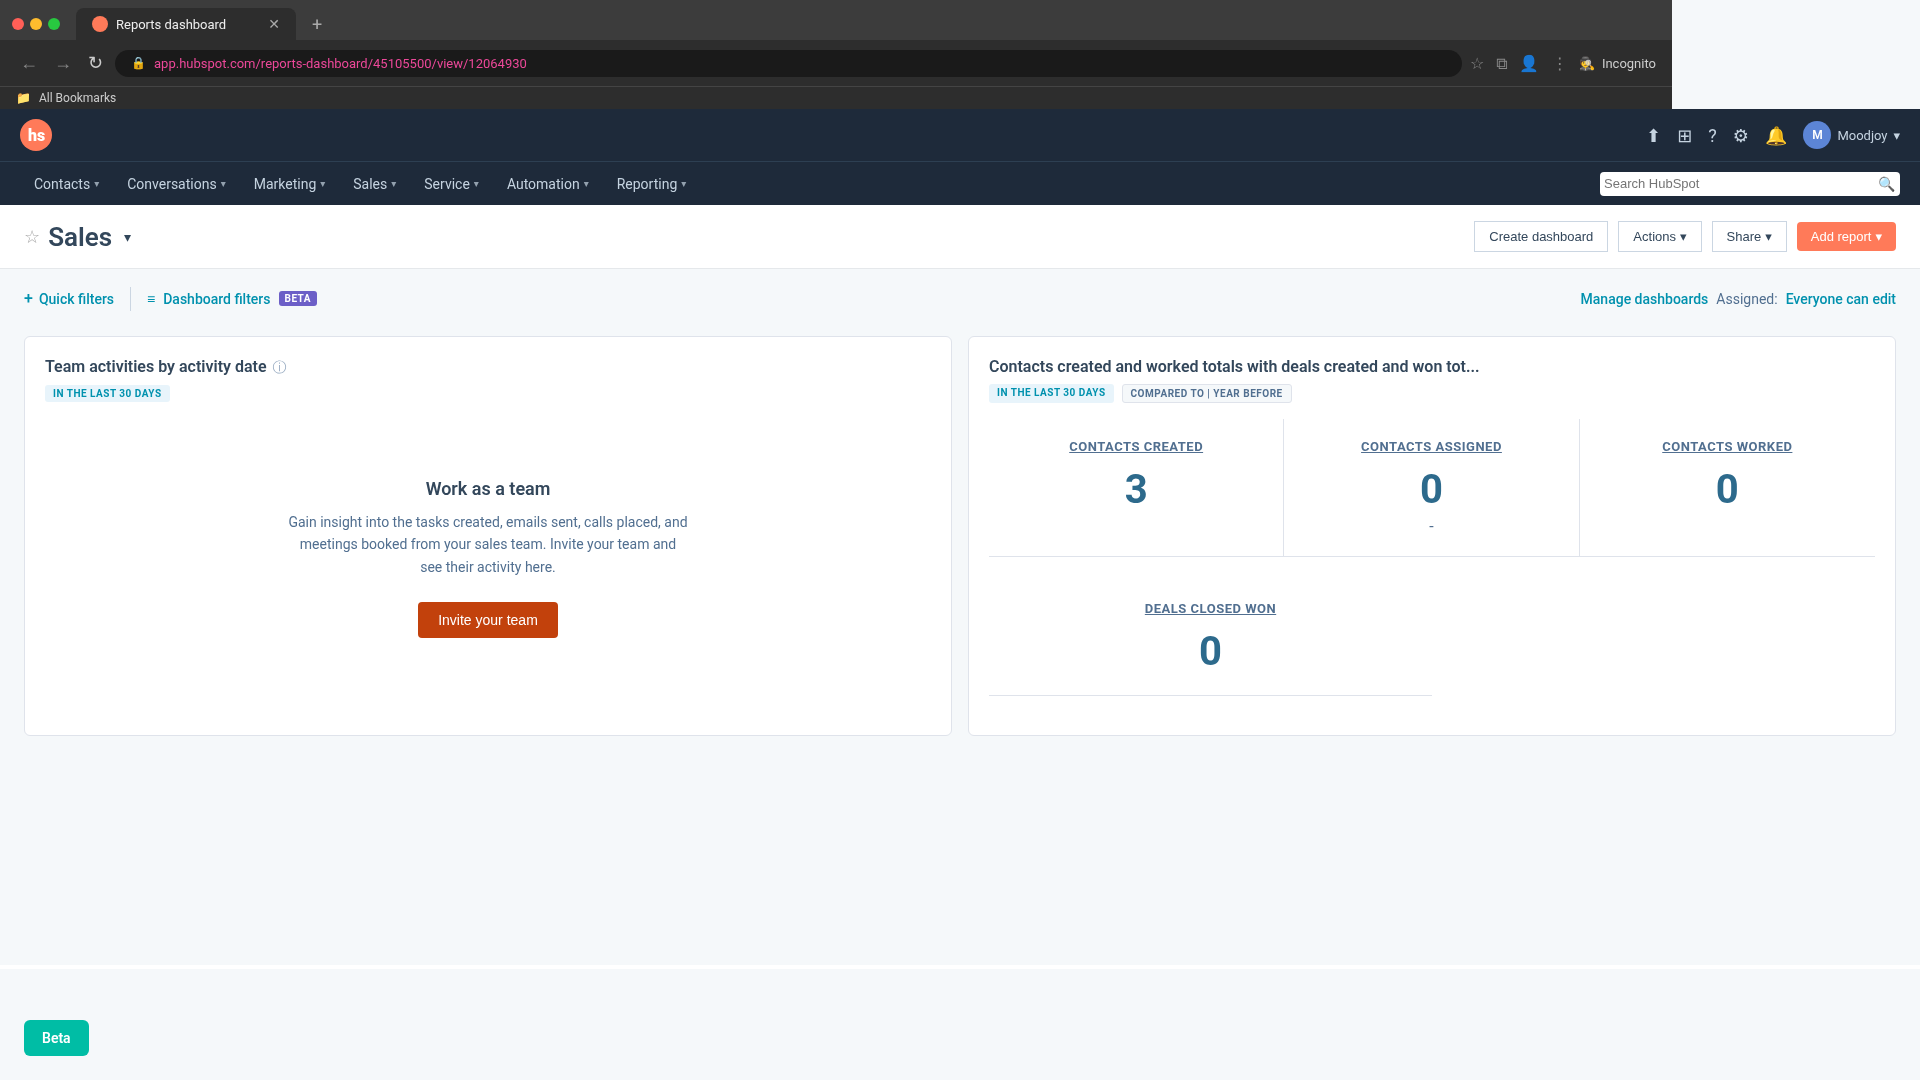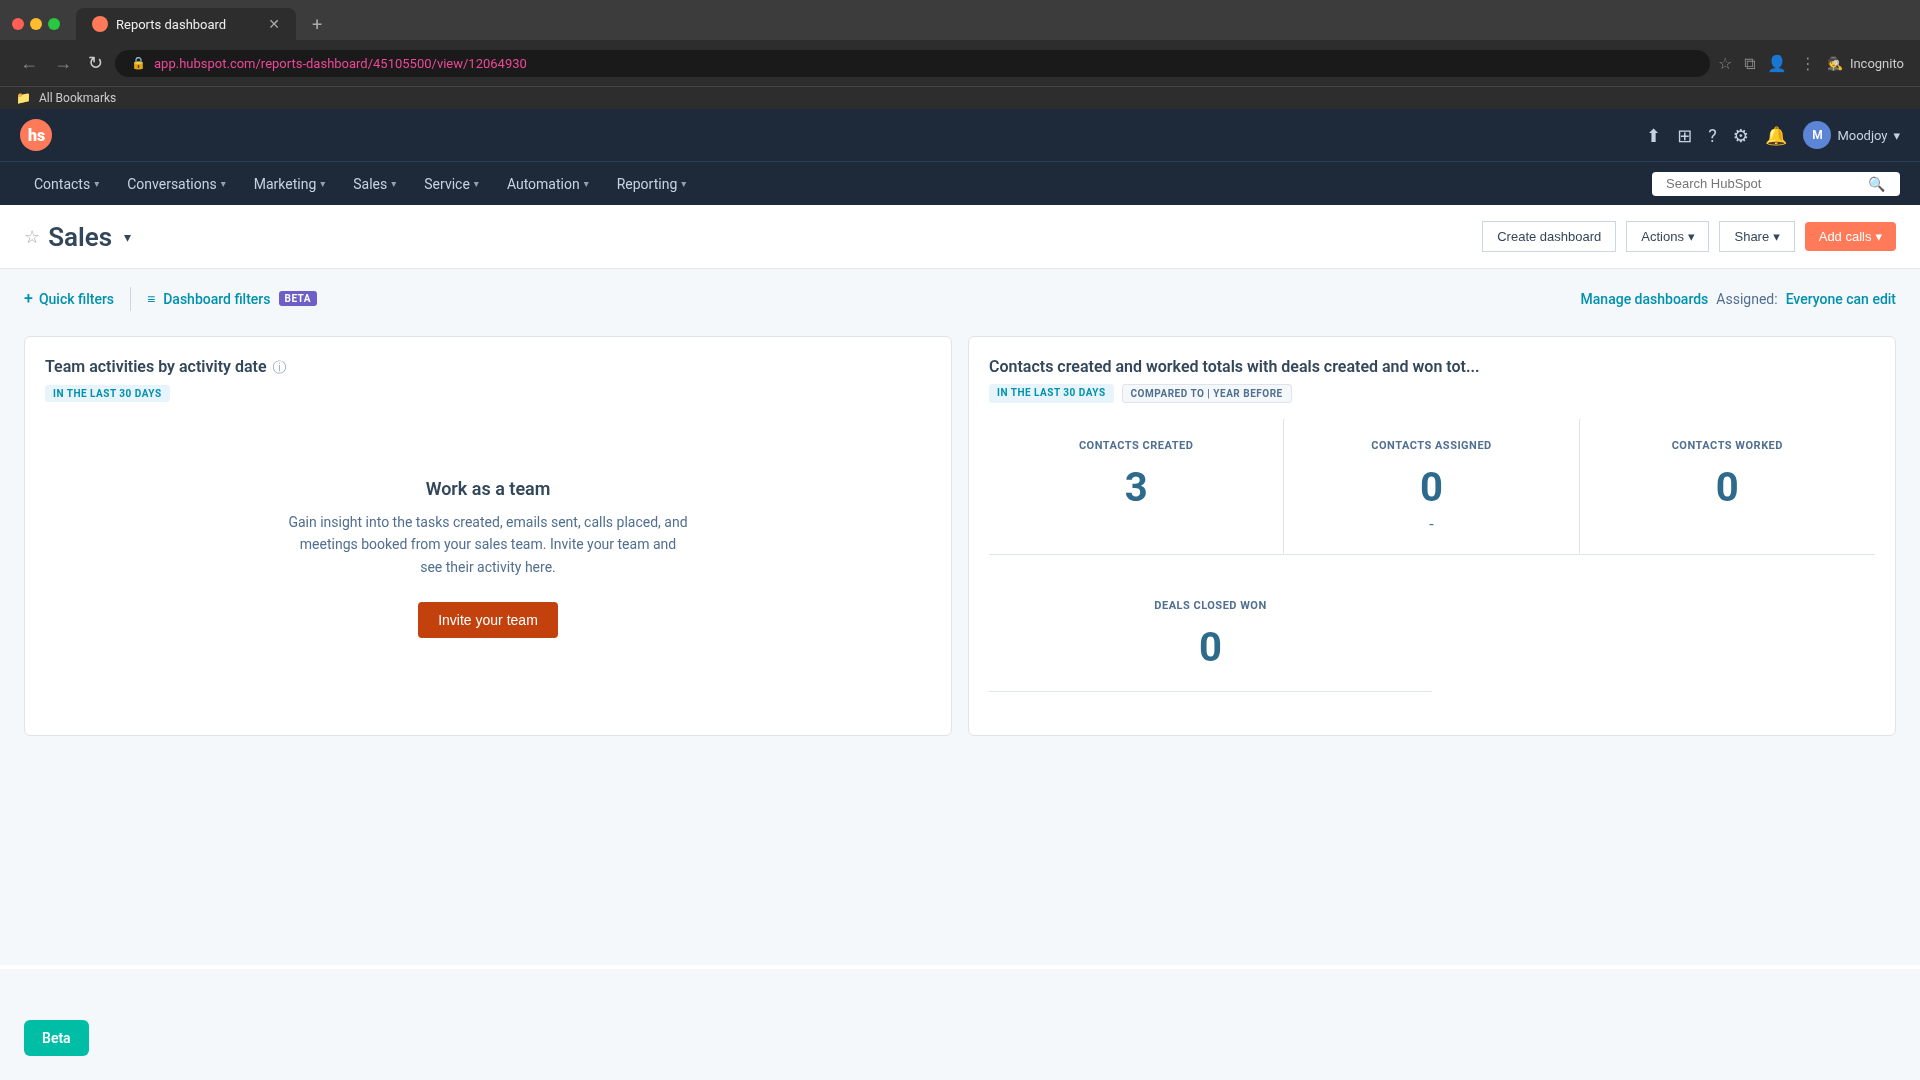--- a/index.html
+++ b/index.html
@@ -1,21 +1,21 @@
 <!DOCTYPE html>
 <html><head>
   <meta charset="utf-8">
   <style>
     * { box-sizing: border-box; margin: 0; padding: 0; }
     body { font-family: -apple-system, BlinkMacSystemFont, 'Segoe UI', Roboto, sans-serif; background: #f5f8fa; overflow-x: hidden; }
 
     
     .browser-chrome {
       background: #2d2d2d;
-      width: 1920px;
+      width: 1672px;
     }
     .browser-title-bar {
       display: flex;
       align-items: center;
       padding: 8px 12px 0;
       background: #3c3c3c;
       gap: 8px;
     }
     .browser-tab {
       display: flex;
@@ -175,22 +175,22 @@
       cursor: pointer;
       white-space: nowrap;
     }
     .nav-chevron { font-size: 10px; opacity: 0.7; }
     .search-box {
       margin-left: auto;
       display: flex;
       align-items: center;
       background: #fff;
       border-radius: 4px;
-      padding: 4px 14px;
-      width: 248px;
+      padding: 4px 4px;
+      width: 300px;
     }
     .search-box input {
       border: none;
       outline: none;
       font-size: 13px;
       color: #333;
       width: 100%;
       background: transparent;
     }
     .search-icon { color: #888; font-size: 14px; }
@@ -426,26 +426,27 @@
       margin-top: 24px;
     }
     .stat-cell {
       text-align: center;
       padding: 20px 16px;
       border-right: 1px solid #dfe3eb;
       border-bottom: 1px solid #dfe3eb;
     }
     .stat-cell:last-child { border-right: none; }
     .stat-label {
-      font-size: 11px;
+      font-size: 13px;
       font-weight: 700;
       color: #516f90;
       letter-spacing: 0.5px;
       text-transform: uppercase;
       margin-bottom: 12px;
+      text-decoration: underline;
     }
     .stat-value {
       font-size: 40px;
       font-weight: 700;
       color: #2d6a8c;
     }
     .stat-dash {
       color: #516f90;
       font-size: 16px;
       margin-top: 4px;
@@ -584,21 +585,21 @@
         </button>
         <button class="btn-outline">
           <span>Actions</span>
           <span>▾</span>
         </button>
         <button class="btn-outline">
           <span>Share</span>
           <span>▾</span>
         </button>
         <button class="btn-primary">
-          <span>Add calls</span>
+          <span>Add report</span>
           <span>▾</span>
         </button>
       </div>
     </div>
 
     <div class="filters-row">
       <div class="quick-filters-btn">
         <span class="plus-icon">+</span>
         <span>Quick filters</span>
       </div>

